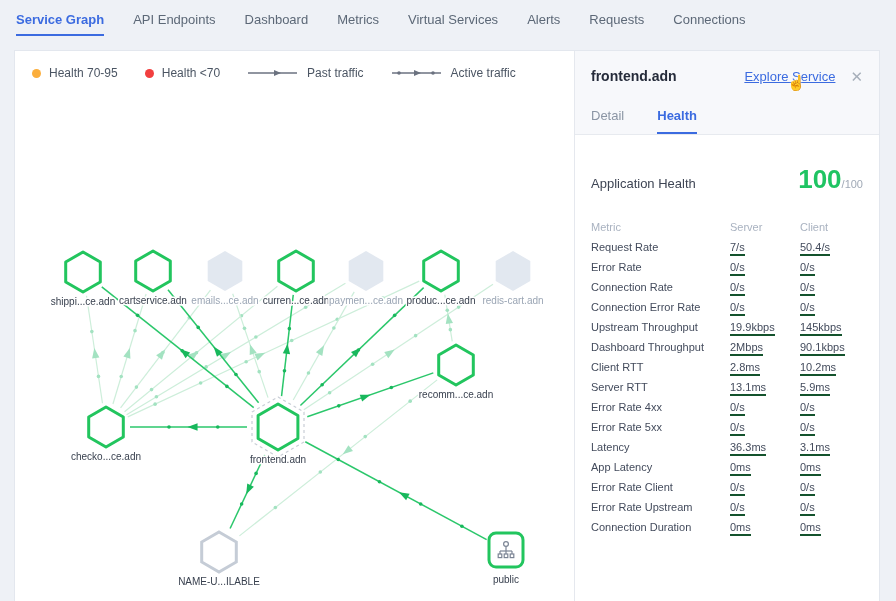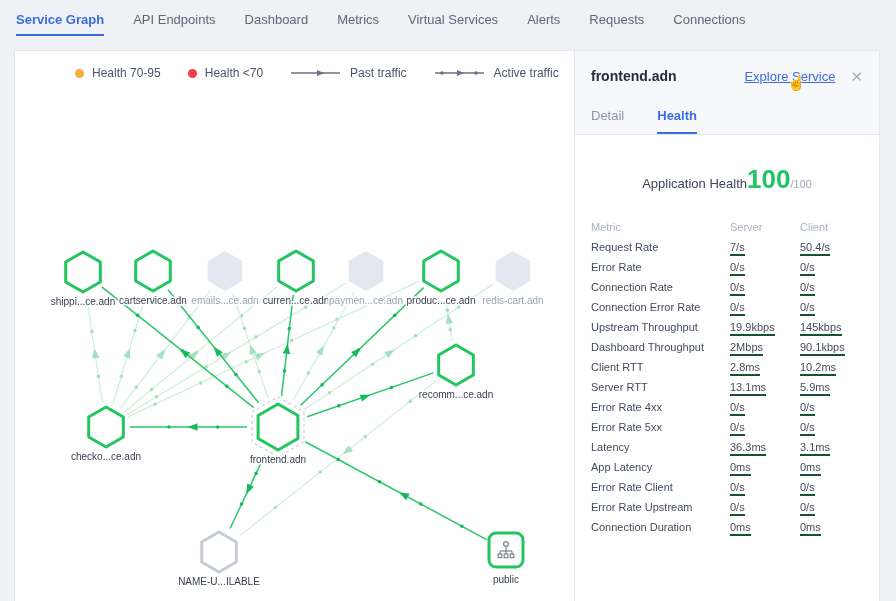--- a/index.html
+++ b/index.html
@@ -10,40 +10,40 @@
     -webkit-font-smoothing:antialiased;
   }
   
   .topnav{position:absolute;top:0;left:0;right:0;height:50px;display:flex;gap:29px;padding:12px 16px 0;box-sizing:border-box;}
   .nav-item{font-size:13px;color:#5c6877;padding-bottom:7px;border-bottom:2px solid transparent;white-space:nowrap;cursor:pointer;height:fit-content;}
   .nav-item.active{color:#3b6be0;font-weight:700;border-bottom-color:#3b6be0;}
   
   .card{position:absolute;left:14px;top:50px;width:866px;bottom:0;background:#fff;border:1px solid #e3e7ee;border-bottom:none;box-sizing:border-box;}
   
   .graph-section{position:absolute;left:0;top:0;width:560px;bottom:0;}
-  .legend{position:absolute;top:0;left:0;height:44px;display:flex;align-items:center;gap:27px;padding-left:17px;margin-left:43px;}
+  .legend{position:absolute;top:0;left:0;height:44px;display:flex;align-items:center;gap:27px;padding-left:17px;}
   .legend-item{display:flex;align-items:center;gap:8px;font-size:12px;color:#4b5563;}
   .legend-dot{width:9px;height:9px;border-radius:50%;display:inline-block;}
   .legend-item svg{display:block;}
   svg.graph{position:absolute;left:0;top:14px;width:560px;height:550px;}
   svg.graph text{font-family:"Liberation Sans",sans-serif;font-size:10px;stroke:#ffffff;stroke-width:3px;paint-order:stroke;}
   
   .panel{position:absolute;left:559px;top:0;right:0;bottom:0;border-left:1px solid #e5e8ee;display:flex;flex-direction:column;background:#fff;}
   .panel-header{background:#f7f8fb;padding:17px 16px 0;border-bottom:1px solid #e7eaef;position:relative;}
   .panel-title-row{display:flex;justify-content:space-between;align-items:center;}
   .panel-title{font-size:14px;font-weight:700;color:#252b3a;}
   .panel-actions{display:flex;align-items:center;gap:15px;}
   .explore-link{font-size:13px;color:#3b6be0;text-decoration:underline;cursor:pointer;}
   .close-x{font-size:15px;color:#a7afba;cursor:pointer;line-height:1;}
   .hand-cursor{position:absolute;left:212px;top:23px;font-size:15px;color:#3f4854;text-shadow:0 0 2px #fff;pointer-events:none;}
   .tabs{display:flex;gap:33px;margin-top:24px;}
   .tab{font-size:13px;color:#8b95a4;padding-bottom:9px;border-bottom:2px solid transparent;cursor:pointer;}
   .tab.active{color:#3b6be0;font-weight:700;border-bottom-color:#3b6be0;}
   .panel-body{padding:0 16px;flex:1;}
-  .health-row{margin-top:31px;display:flex;justify-content:center;align-items:baseline;}
+  .health-row{margin-top:31px;display:flex;justify-content:space-between;align-items:baseline;}
   .health-label{font-size:13px;color:#3e4554;}
   .health-score{font-size:26px;font-weight:700;color:#1fc463;line-height:1;}
   .health-max{font-size:11px;font-weight:400;color:#a0a9b6;}
   .metric-table{margin-top:25px;}
   .mt-row{display:grid;grid-template-columns:139px 70px 1fr;align-items:center;height:20px;font-size:11px;}
   .mt-row.header{color:#a9b2c0;}
   .mt-metric{color:#434b5c;}
   .mt-val span{color:#434b5c;border-bottom:2px solid #14532d;padding-bottom:1px;cursor:pointer;}
 </style>
 </head>

